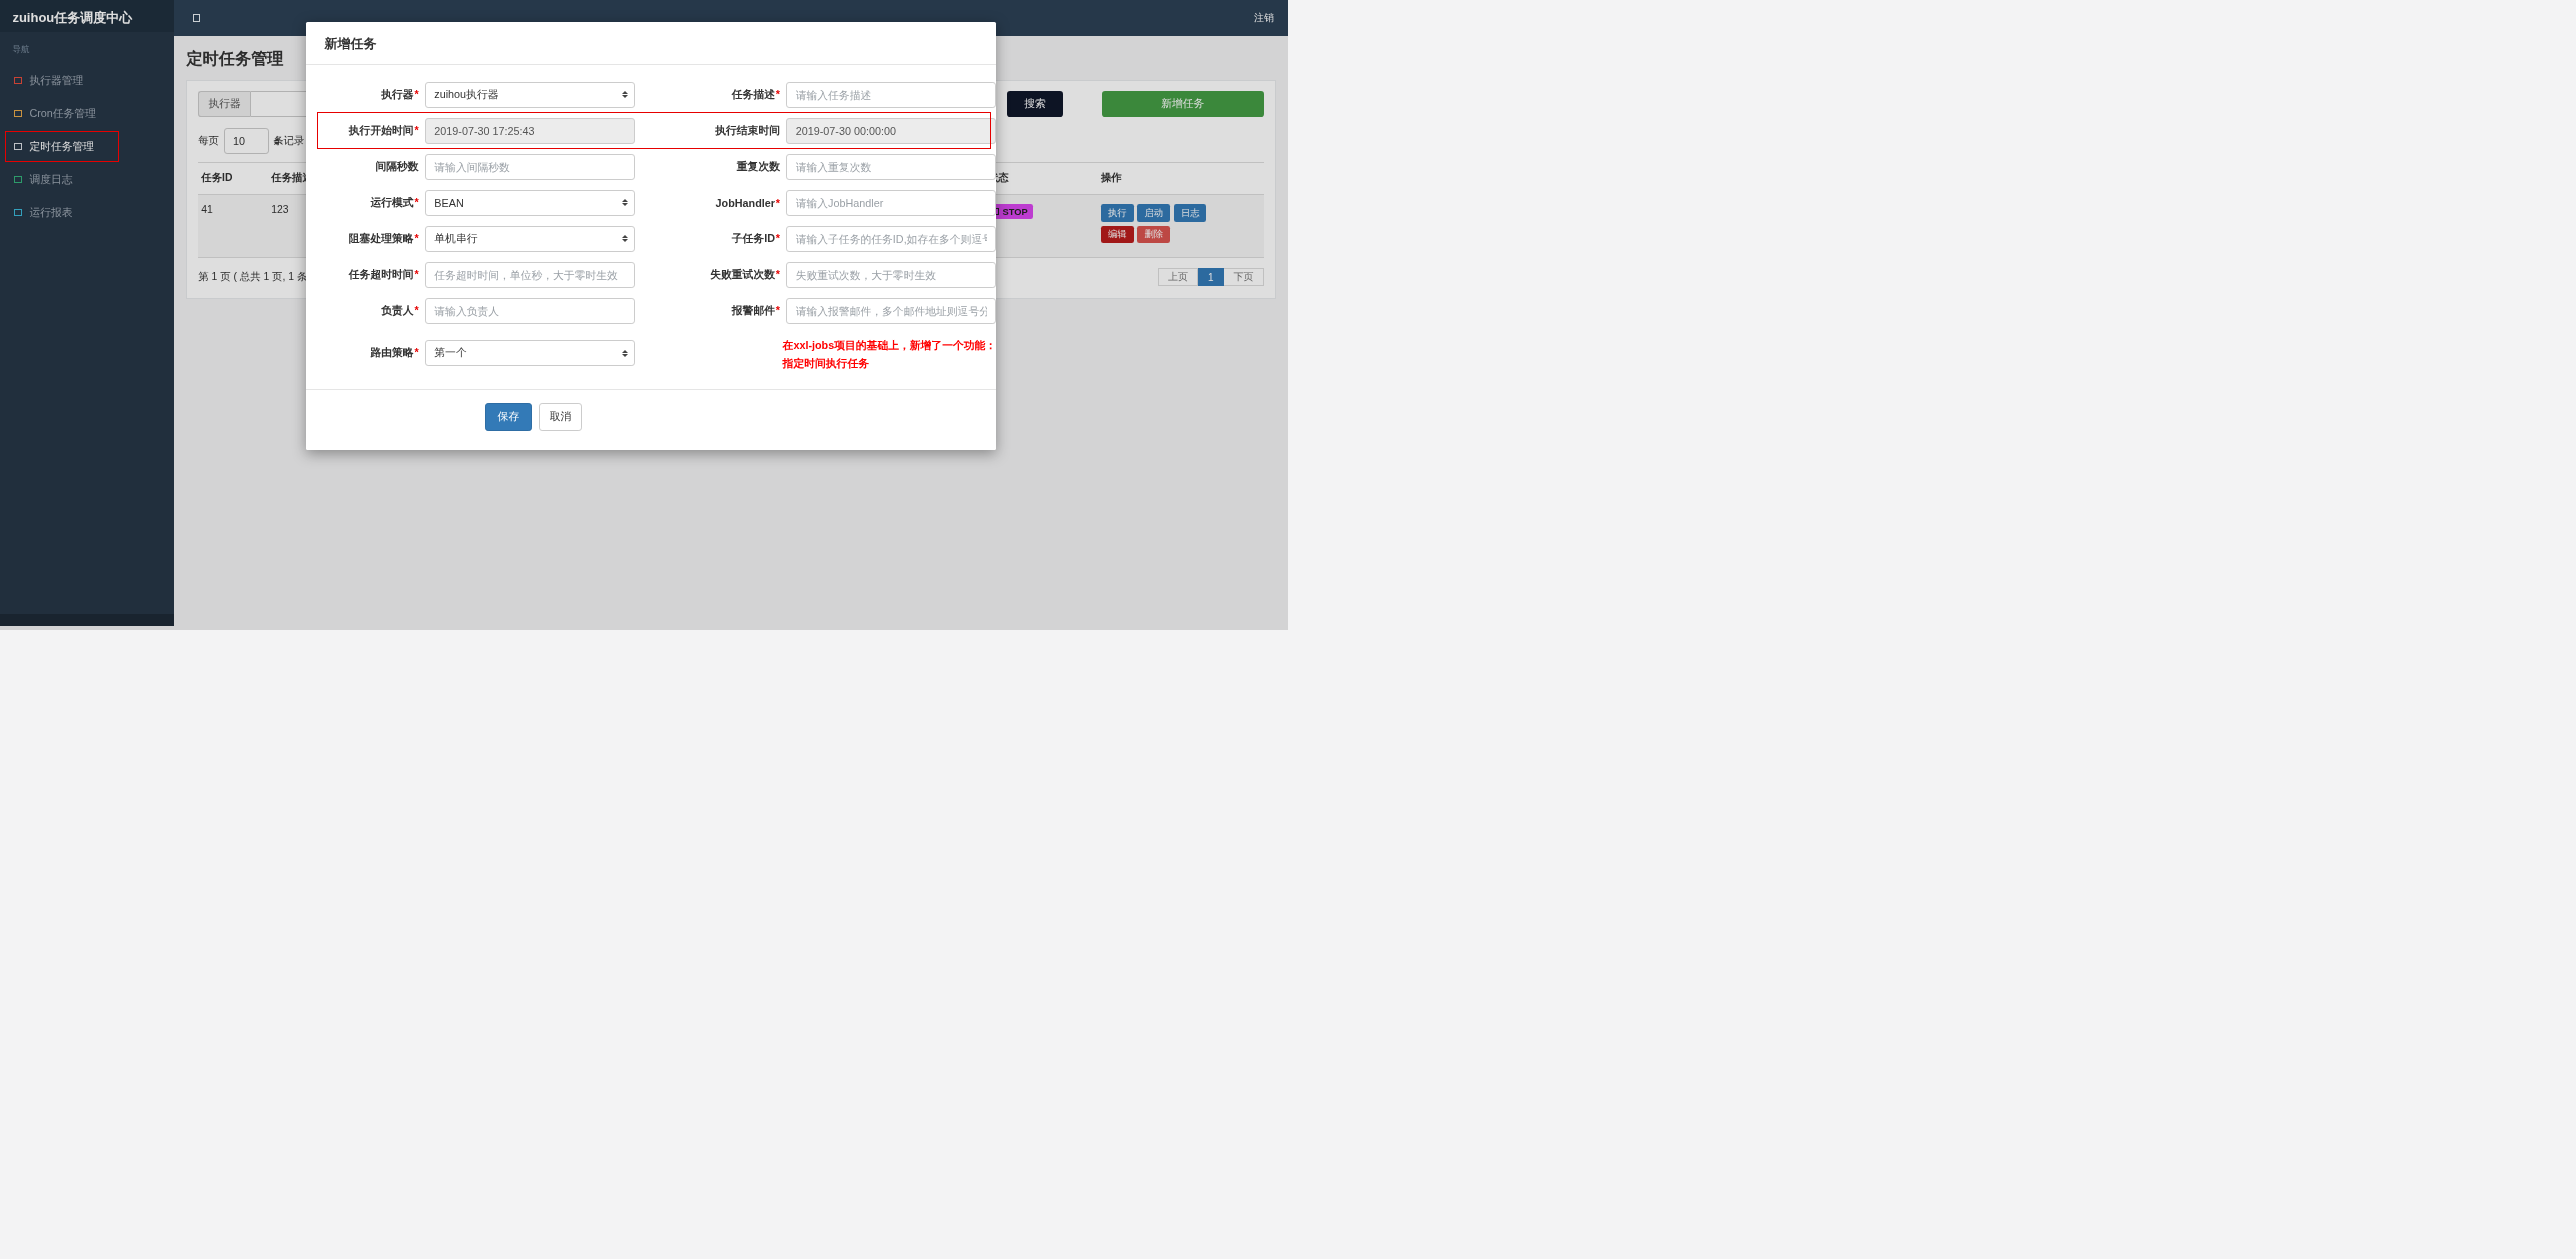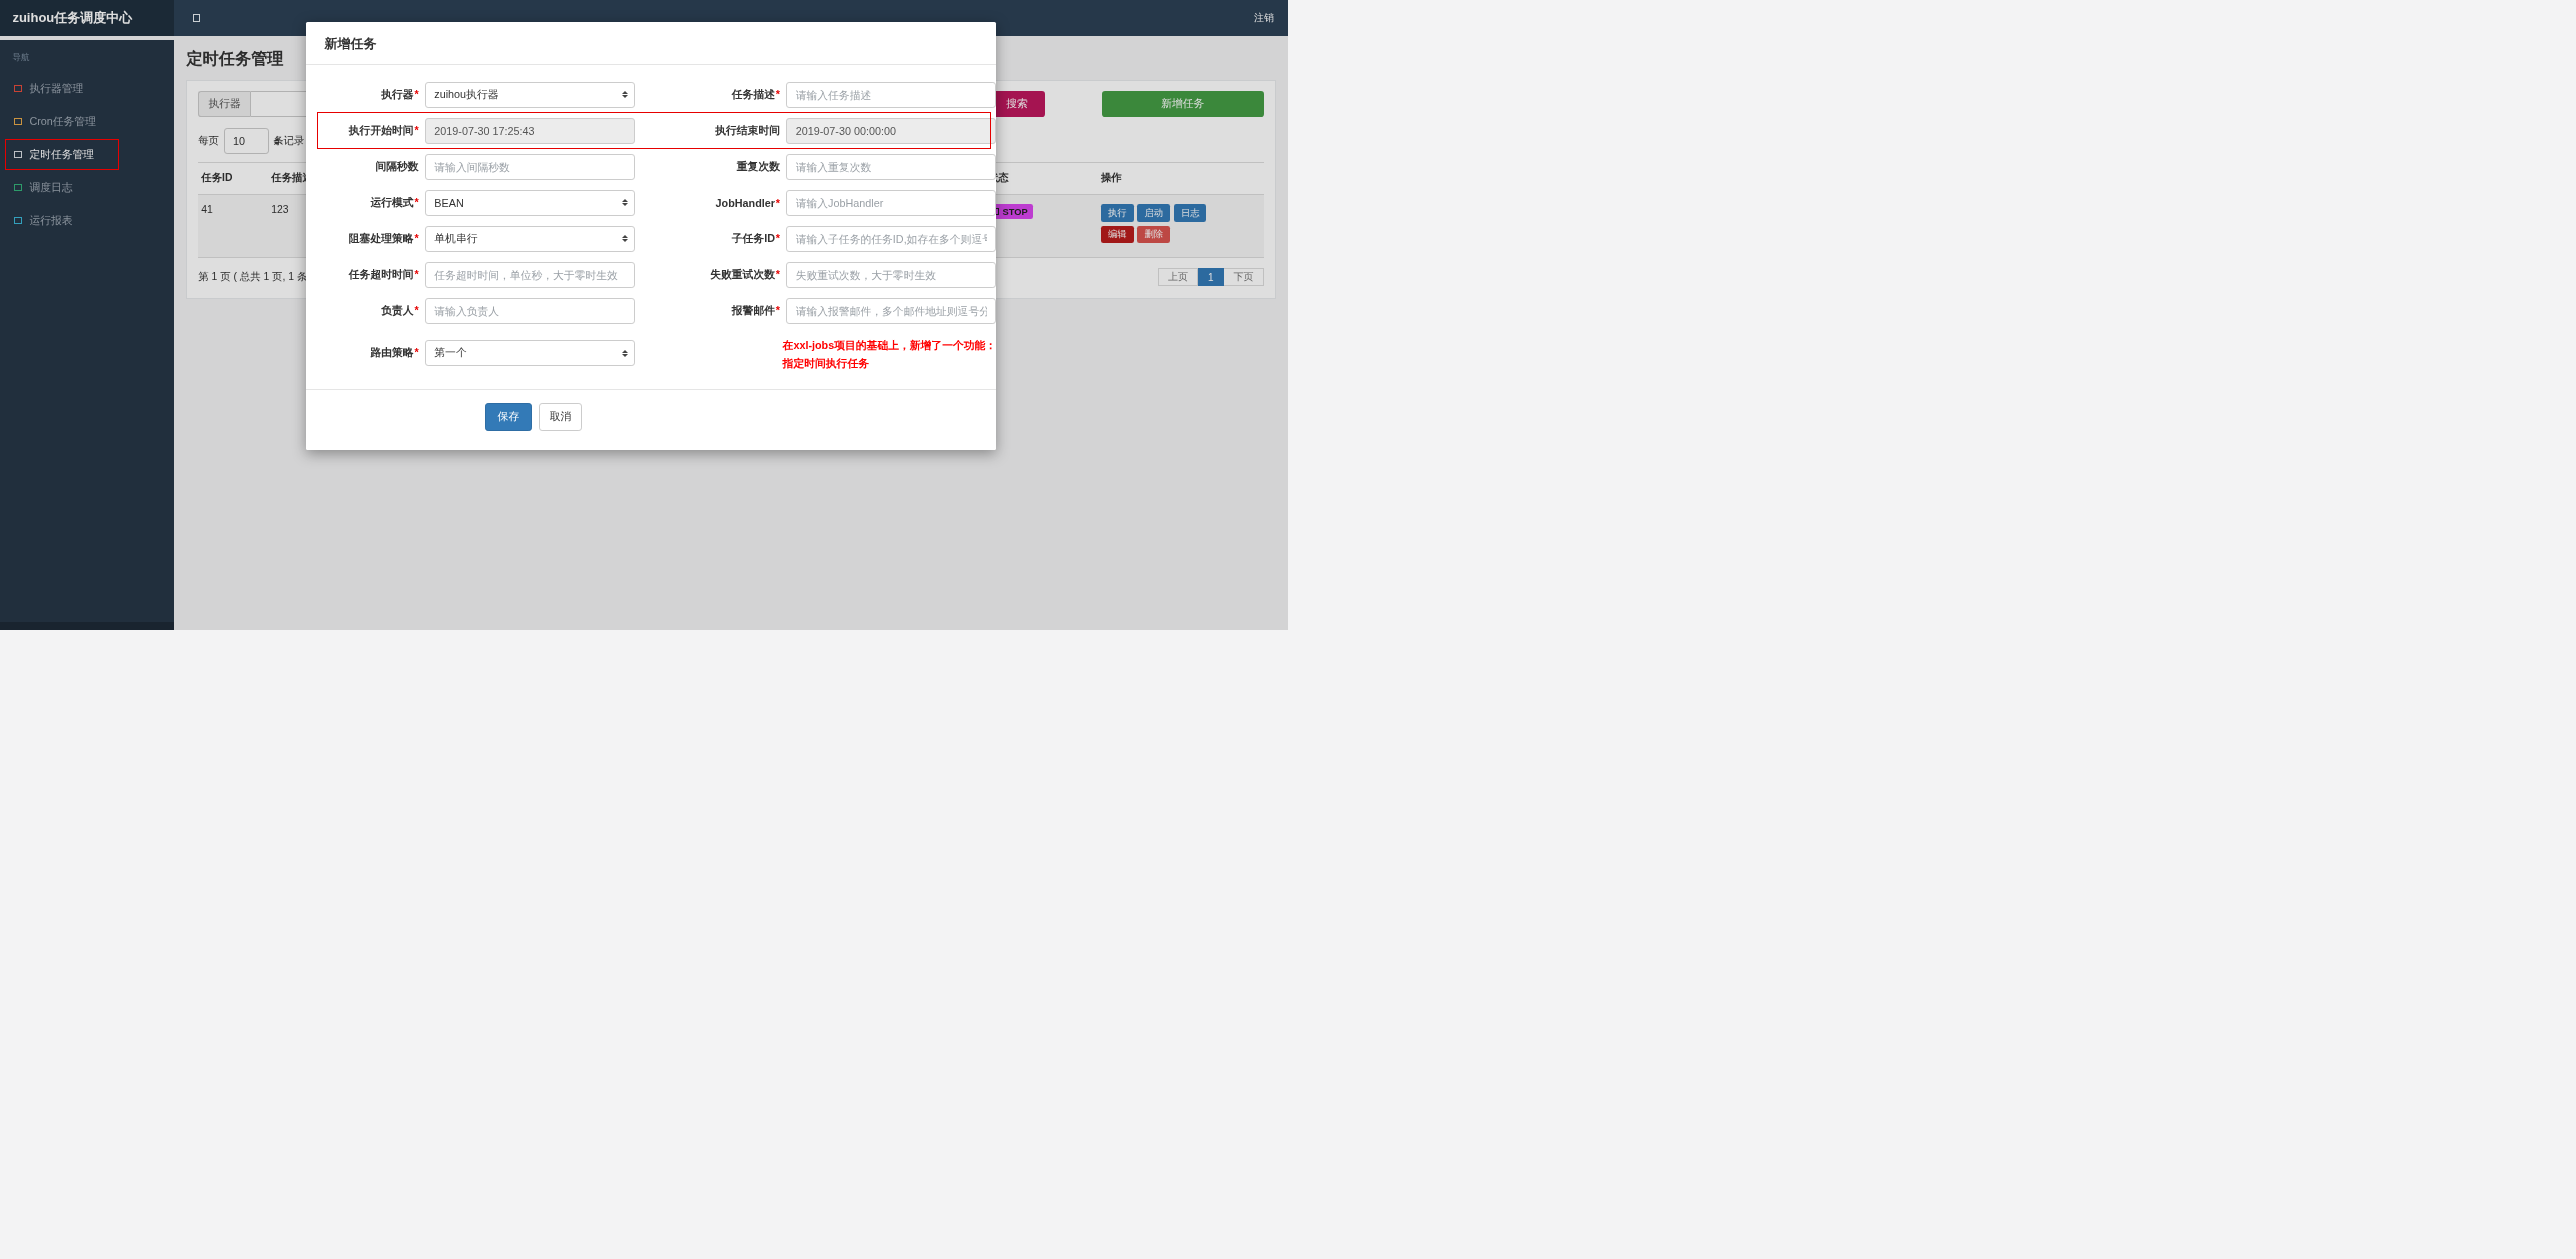--- a/index.html
+++ b/index.html
@@ -8,40 +8,40 @@
 
   
   .navbar { position:absolute; left:0; top:0; width:1288px; height:36px; background:#2c4156; display:flex; align-items:center; }
   .brand { width:174px; height:36px; background:#20303f; color:#fff; font-size:13px; font-weight:bold; display:flex; align-items:center; padding-left:12.4px; flex:0 0 auto; }
   .nav-toggle { margin-left:12.4px; width:20px; height:20px; display:flex; align-items:center; justify-content:center; cursor:pointer; }
   .toggle-sq { width:7.7px; height:7.7px; border:1.2px solid #e8eef3; }
   .nav-spacer { flex:1; }
   .logout { color:#fff; font-size:10px; margin-right:14px; cursor:pointer; text-decoration:none; }
 
   
-  .sidebar { position:absolute; left:0; top:40px; width:174px; height:594px; background:#273747; }
+  .sidebar { position:absolute; left:0; top:32px; width:174px; height:594px; background:#273747; }
   .nav-label { color:#7c8ea0; font-size:8.5px; padding:12.4px 0 7.7px 12.4px; }
   .side-item { position:relative; display:flex; align-items:center; gap:7.7px; height:33px; padding-left:14px; color:#a0aab5; font-size:10.8px; cursor:pointer; }
   .side-item.active { color:#ffffff; }
   .menu-sq { width:7.7px; height:7.7px; border:1.2px solid; flex:0 0 auto; }
   .side-red-box { position:absolute; left:4.6px; top:0.8px; width:114px; height:31px; border:1.5px solid #e60000; z-index:60; pointer-events:none; }
   .sidebar-foot { position:absolute; left:0; bottom:0; width:174px; height:12.4px; background:#1d2a36; }
 
   
   .content { position:absolute; left:174px; top:36px; width:1114px; height:594px; background:#f3f3f4; }
   .page-title { font-size:16.2px; font-weight:bold; color:#333; padding:12.4px 0 9.3px 12.4px; }
   .panel { margin:0 11.6px; background:#fff; border:0.8px solid #e7eaec; padding:10.8px 11.6px 11.6px 11.6px; }
 
   .filter-row { display:flex; align-items:center; }
   .input-group { display:flex; }
   .addon { background:#eeeeee; border:0.8px solid #ccc; border-right:none; border-radius:3.1px 0 0 3.1px; color:#555; font-size:10.8px; padding:0 9.3px; height:26px; display:flex; align-items:center; }
   .filter-input { width:586px; height:26px; border:0.8px solid #ccc; border-radius:0 3.1px 3.1px 0; font-size:10.8px; padding:0 7.7px; outline:none; }
   .fr-spacer { flex:1; }
   .btn { border:none; cursor:pointer; font-size:10.8px; border-radius:3.1px; }
-  .btn-search { background:#be185d; color:#fff; height:26px; padding:0 17px; margin-right:57px; }
+  .btn-search { background:#0f172a; color:#fff; height:26px; padding:0 17px; margin-right:39px; }
   .btn-add { background:#449d44; color:#fff; height:26px; width:162px; }
 
   .perpage-row { display:flex; align-items:center; gap:4.6px; margin-top:10.8px; font-size:10.4px; color:#333; }
   .mini-select { width:45px; height:24px; }
 
   
   .sel { display:flex; align-items:center; justify-content:space-between; border:0.8px solid #ccc; border-radius:3.1px; background:#fff; height:26px; padding:0 6.2px 0 8.5px; font-size:10.8px; color:#333; cursor:pointer;gap:29px; }
   .caret-ud { display:flex; flex-direction:column; align-items:center; gap:1.5px; }
   .caret-ud .up { width:0; height:0; border-left:3.1px solid transparent; border-right:3.1px solid transparent; border-bottom:3.9px solid #444; }
   .caret-ud .dn { width:0; height:0; border-left:3.1px solid transparent; border-right:3.1px solid transparent; border-top:3.9px solid #444; }

